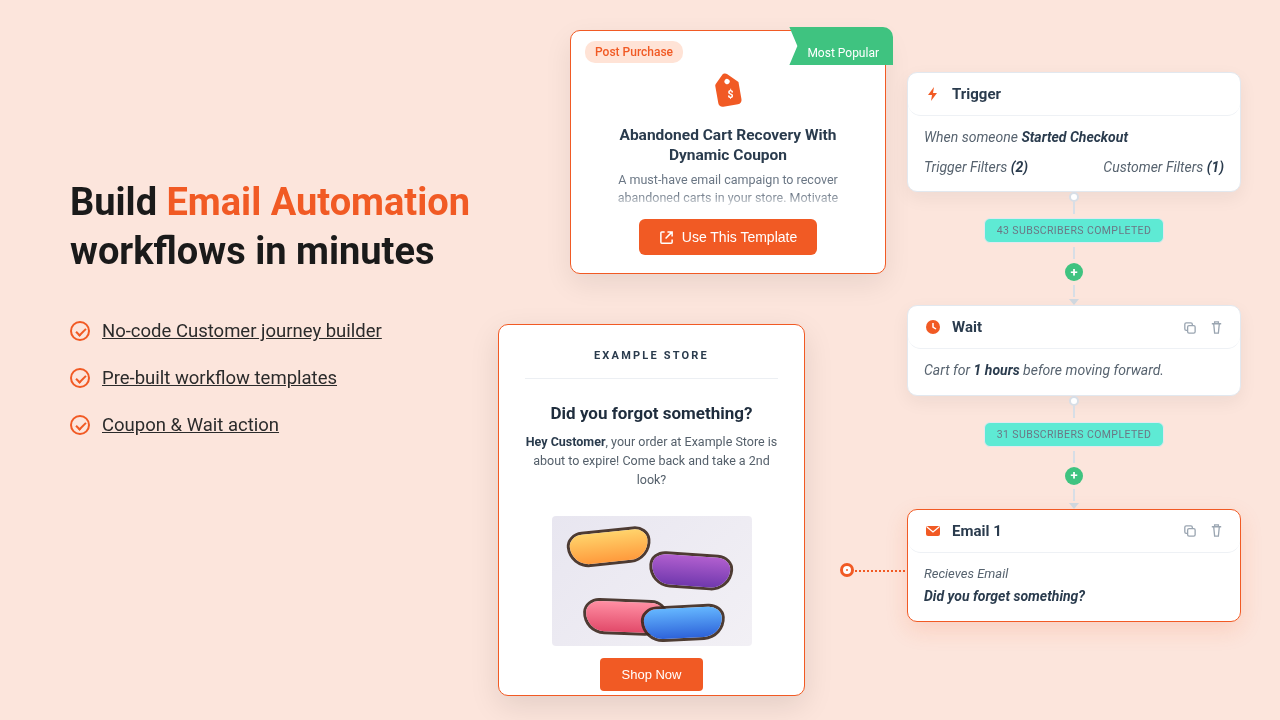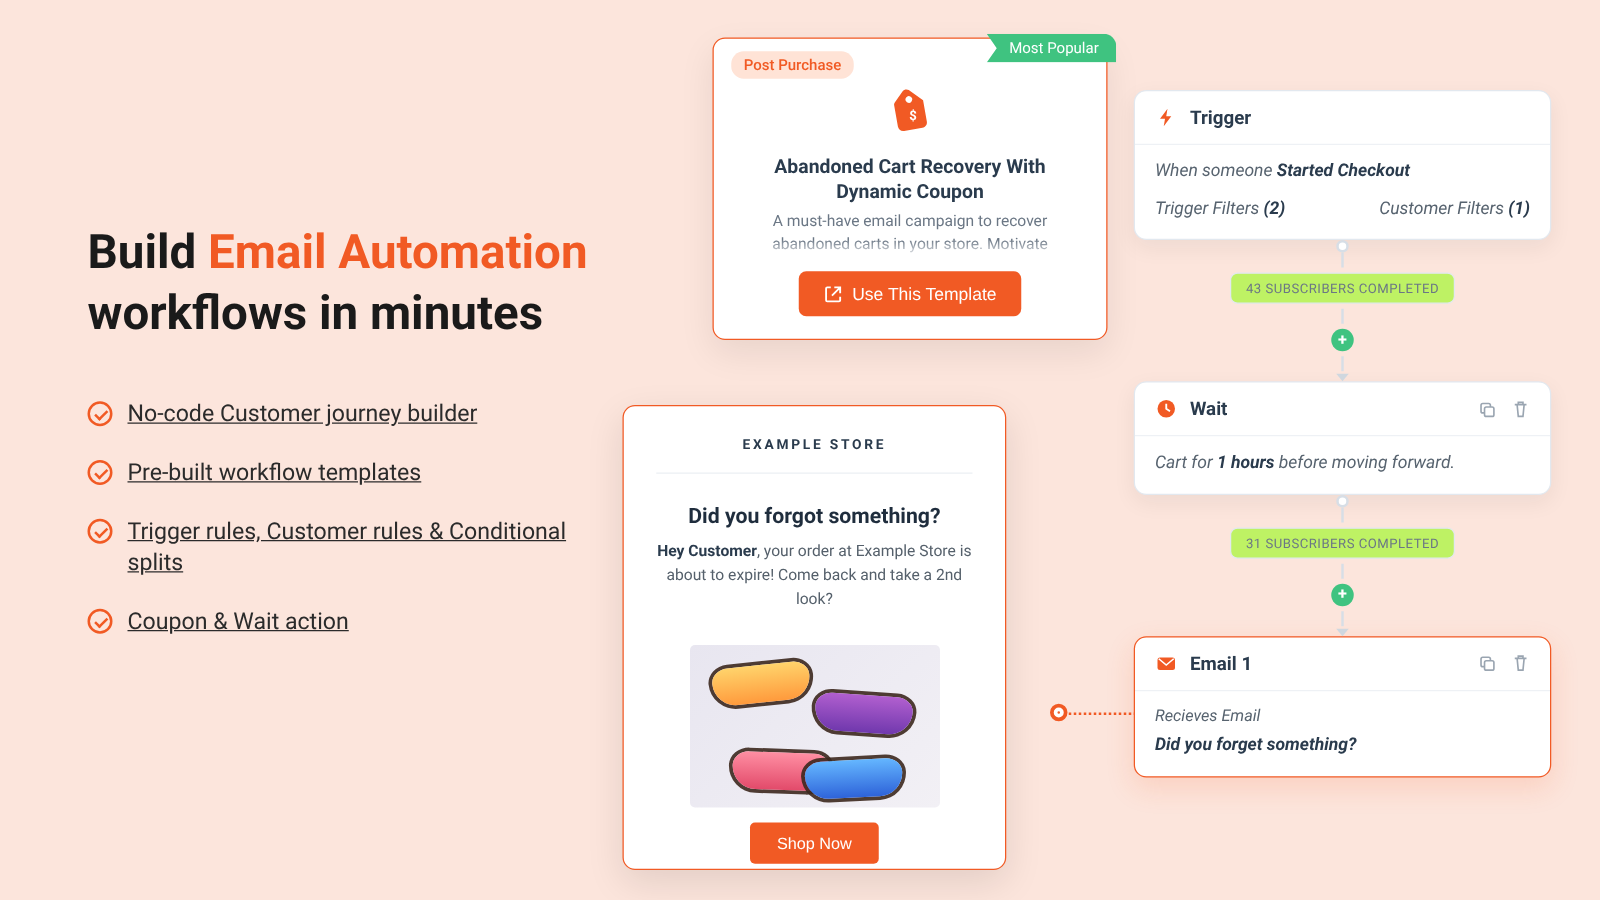--- a/index.html
+++ b/index.html
@@ -74,21 +74,21 @@
     color: #f15a24;
     font-size: 12px;
     padding: 4px 10px;
     border-radius: 10px;
     font-weight: 500;
   }
   .ribbon {
     background: #3fc380;
     color: #fff;
     font-size: 12px;
-    padding: 4px 14px 5px 18px;
+    padding: 19px 14px 5px 18px;
     clip-path: polygon(8px 50%, 0 0, 100% 0, 100% 100%, 0 100%);
     margin-right: -18px;
     margin-top: -14px;
     border-top-right-radius: 10px;
   }
   .tag-icon {
     width: 42px; height: 42px;
     margin: 2px auto 6px;
   }
   .tpl-title {
@@ -198,20 +198,21 @@
     box-shadow: 0 6px 18px rgba(20,30,40,0.06);
     margin-bottom: 0;
   }
   .node.active { border-color: #f15a24; box-shadow: 0 8px 22px rgba(241,90,36,0.15); }
   .node-head {
     display: flex; align-items: center; gap: 10px;
     padding: 12px 16px;
     border-bottom: 1px solid #eef1f5;
     font-size: 15px; font-weight: 700;
     color: #2a3b4d;
+    border-radius: 13px;
   }
   .node-head .actions { margin-left: auto; display: flex; gap: 12px; color: #9aa5b1; }
   .node-head .actions svg { width: 15px; height: 15px; cursor: pointer; }
   .icon-badge {
     width: 18px; height: 18px;
     display: inline-flex; align-items: center; justify-content: center;
   }
   .node-body {
     padding: 12px 16px 14px;
     font-size: 14px;
@@ -224,21 +225,21 @@
     display: flex; justify-content: space-between;
     margin-top: 10px;
   }
   .connector {
     display: flex; flex-direction: column; align-items: center;
     gap: 0;
   }
   .vline { width: 2px; height: 12px; background: #d7dee6; }
   .small-circle { width: 10px; height: 10px; border-radius: 50%; background: #fff; border: 2px solid #d7dee6; }
   .stat-pill {
-    background: #bef264;
+    background: #5eead4;
     color: #6b7785;
     border: 1px solid #e2e8ef;
     border-radius: 6px;
     font-size: 10.5px;
     letter-spacing: 0.4px;
     padding: 5px 12px;
     margin: 4px 0;
   }
   .plus {
     width: 18px; height: 18px; border-radius: 50%;
@@ -284,24 +285,20 @@
     <span>Build </span><span class="accent">Email Automation</span><span> workflows in minutes</span>
   </div>
   <div class="features">
     <div class="feature">
       <span class="check"></span>
       <span>No-code Customer journey builder</span>
     </div>
     <div class="feature">
       <span class="check"></span>
       <span>Pre-built workflow templates</span>
-    </div>
-    <div class="feature">
-      <span class="check"></span>
-      <span>Trigger rules, Customer rules &amp; Conditional splits</span>
     </div>
     <div class="feature">
       <span class="check"></span>
       <span>Coupon &amp; Wait action</span>
     </div>
   </div>
 </div>
 
 <div class="tpl-card">
   <div class="tpl-top">

